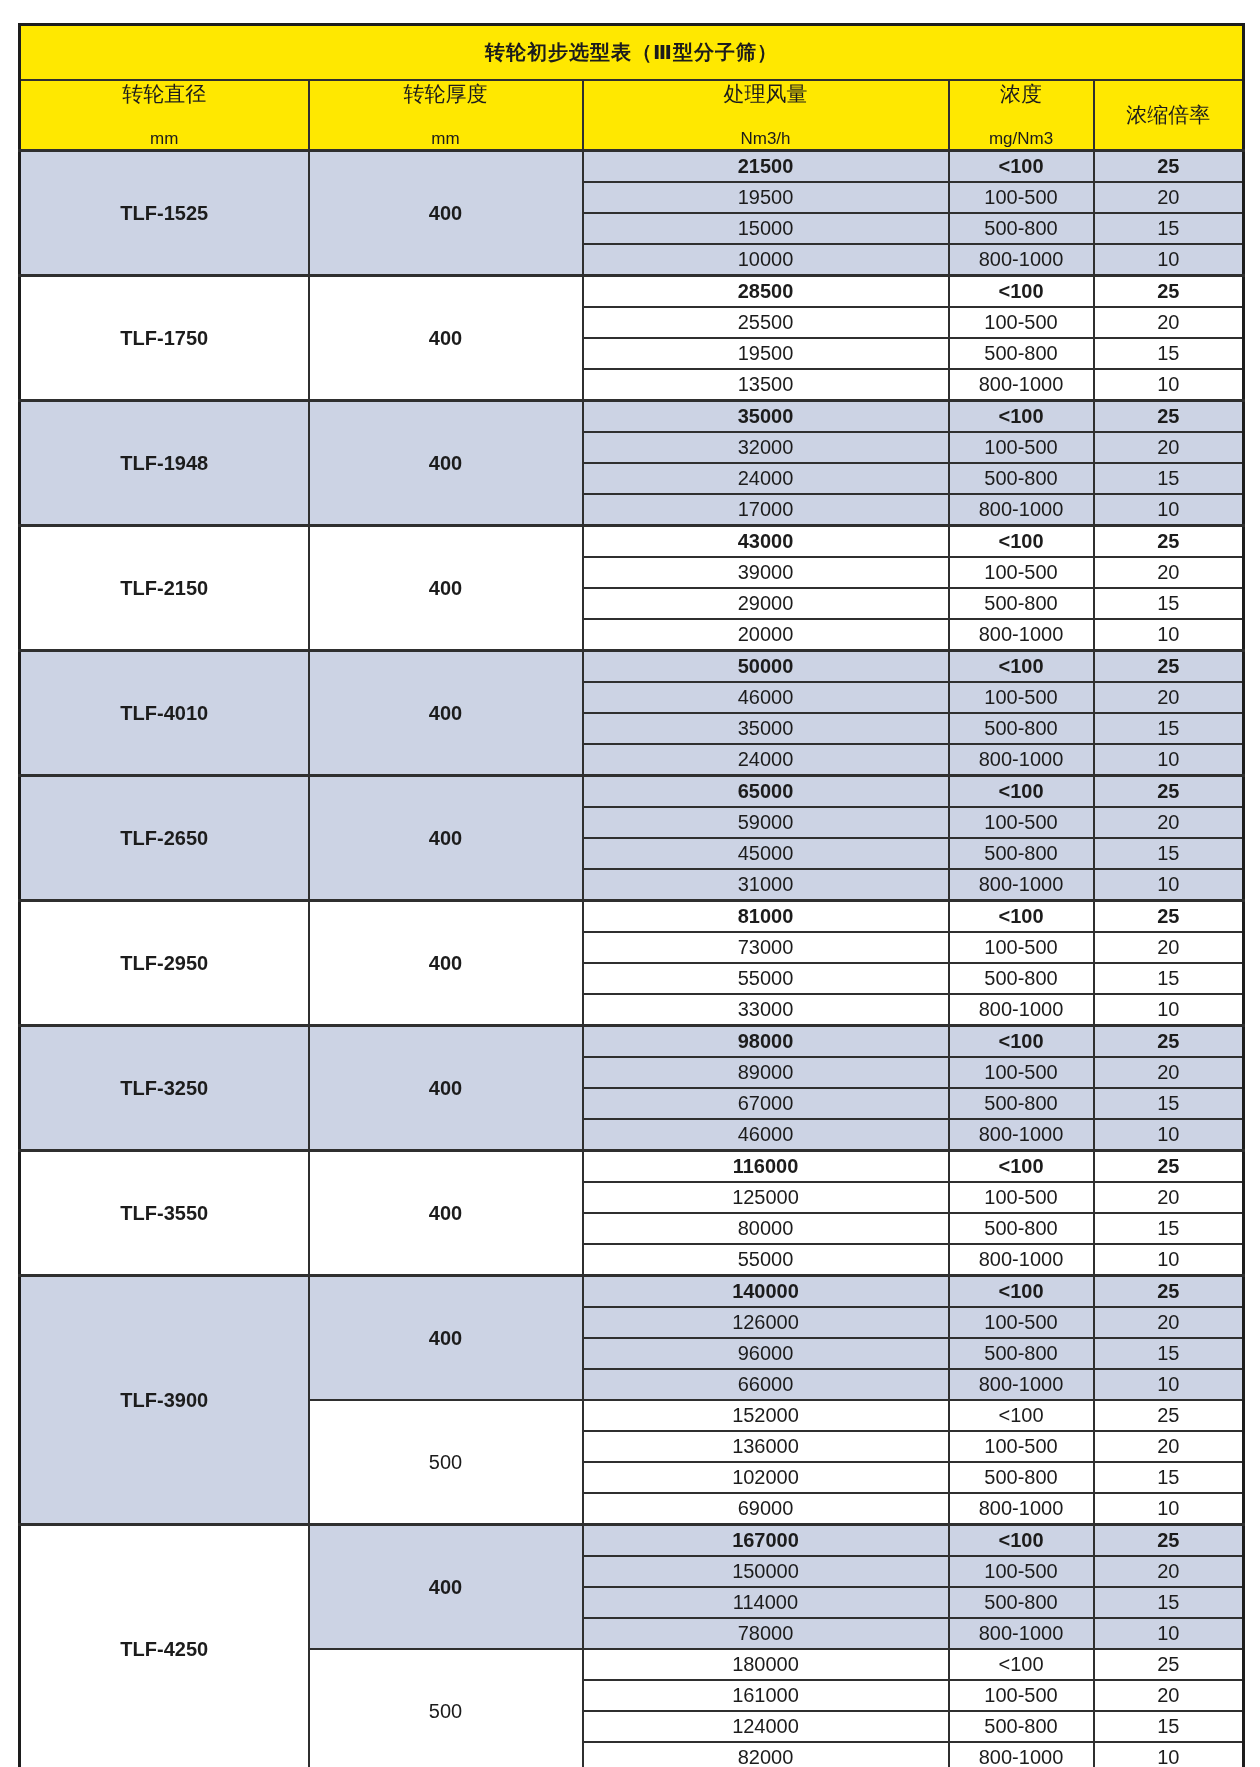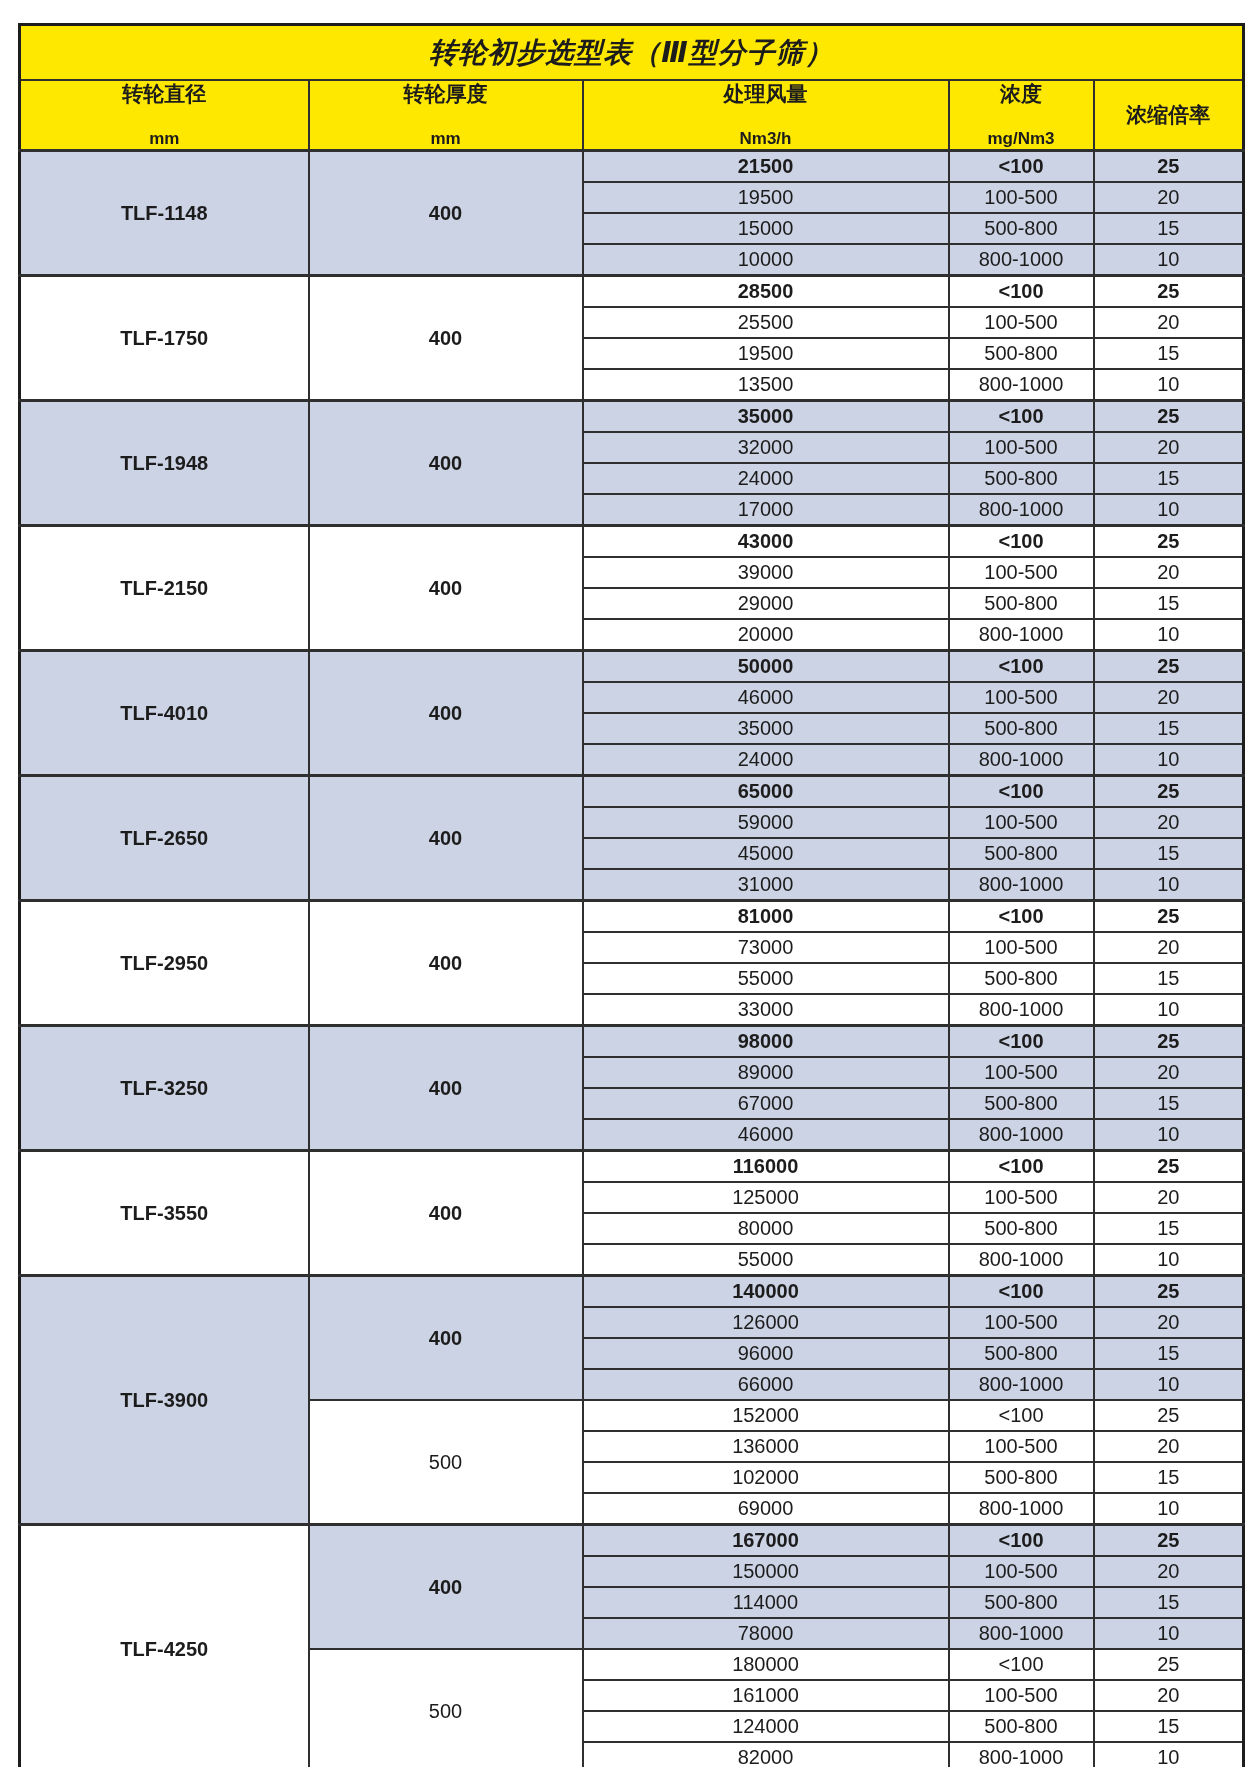--- a/index.html
+++ b/index.html
@@ -26,29 +26,28 @@
   .spec-table th, .spec-table td {
     border: 2px solid #2f2f2f;
     text-align: center;
     vertical-align: middle;
     padding: 0;
     overflow: hidden;
   }
   tr.title-row th {
     background: #ffe800;
     height: 53px;
-    font-size: 28px;
+    font-size: 20px;
     font-weight: bold;
     letter-spacing: 1px;
-    font-style: italic;
   }
   tr.header-row th {
     background: #ffe800;
     height: 60px;
-    font-weight: bold;
+    font-weight: normal;
   }
   .header-label {
     font-size: 21px;
     line-height: 26px;
   }
   .header-unit {
     font-size: 17px;
     line-height: 21px;
     margin-top: 21px;
   }
@@ -103,21 +102,21 @@
           <div class="header-unit">mg/Nm3</div>
         </th>
         <th>
           <div class="header-label">浓缩倍率</div>
 
         </th>
       </tr>
     </thead>
     <tbody id="table-body">
         <tr class="group-start">
-          <td class="shaded" rowspan="4">TLF-1148</td>
+          <td class="shaded" rowspan="4">TLF-1525</td>
           <td class="shaded" rowspan="4">400</td>
           <td class="shaded">21500</td>
           <td class="shaded">&lt;100</td>
           <td class="shaded">25</td>
         </tr>
         <tr>
           <td class="shaded">19500</td>
           <td class="shaded">100-500</td>
           <td class="shaded">20</td>
         </tr>

